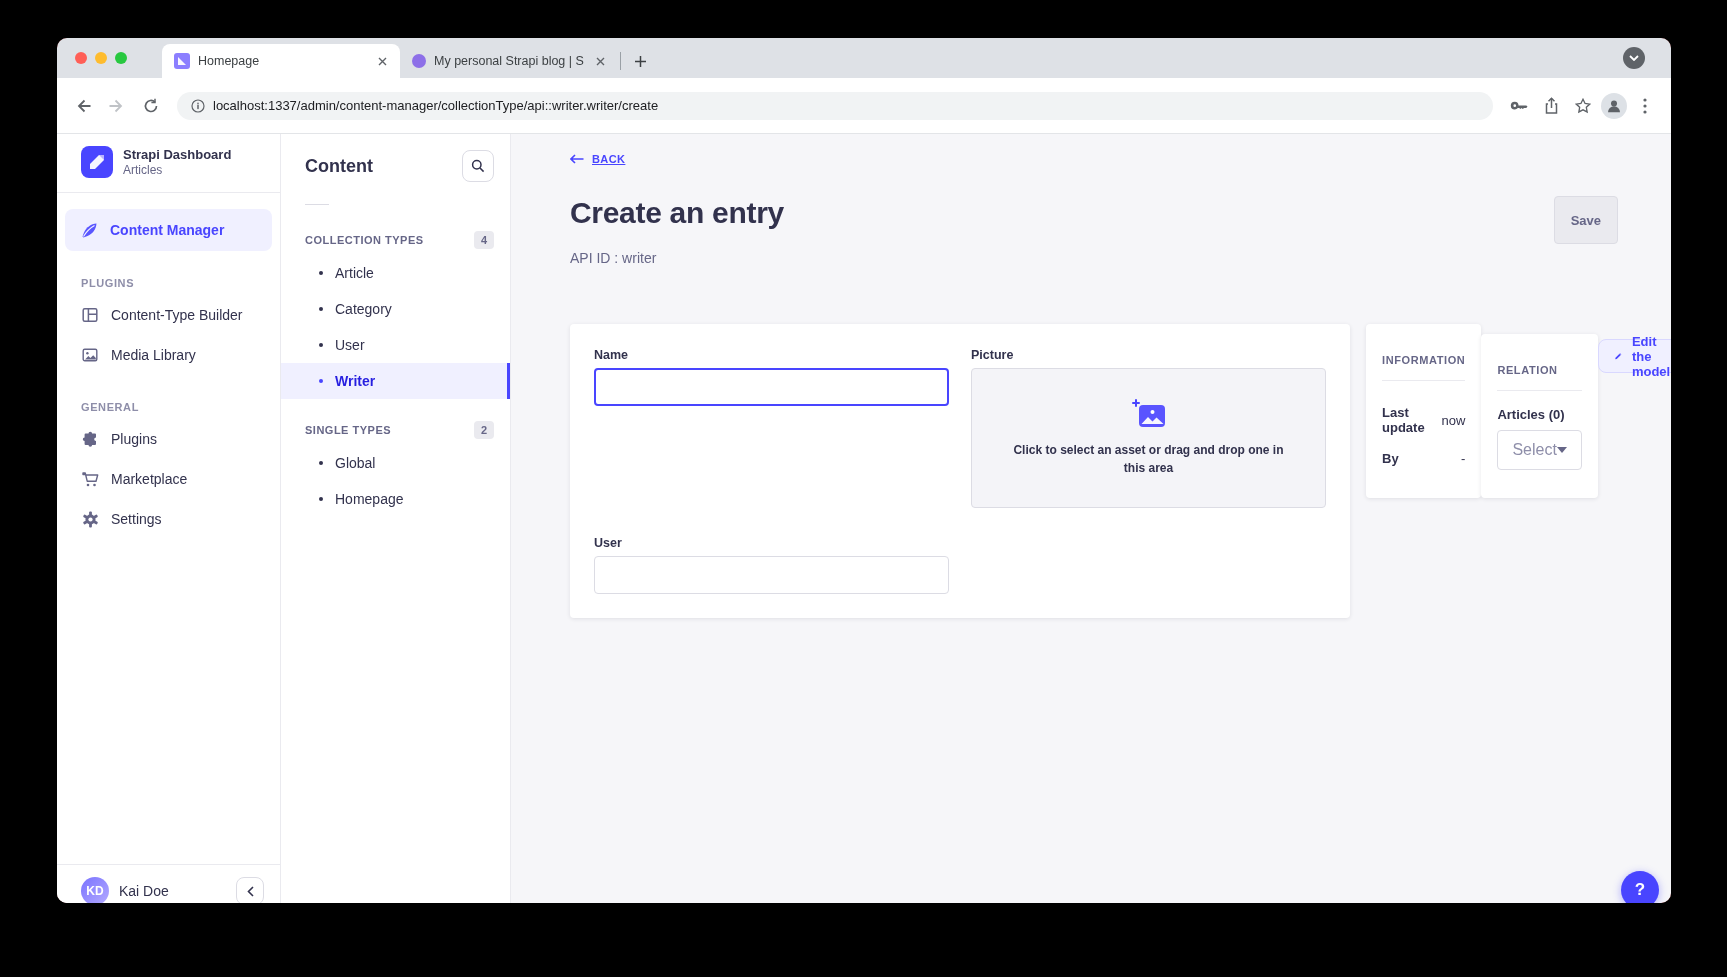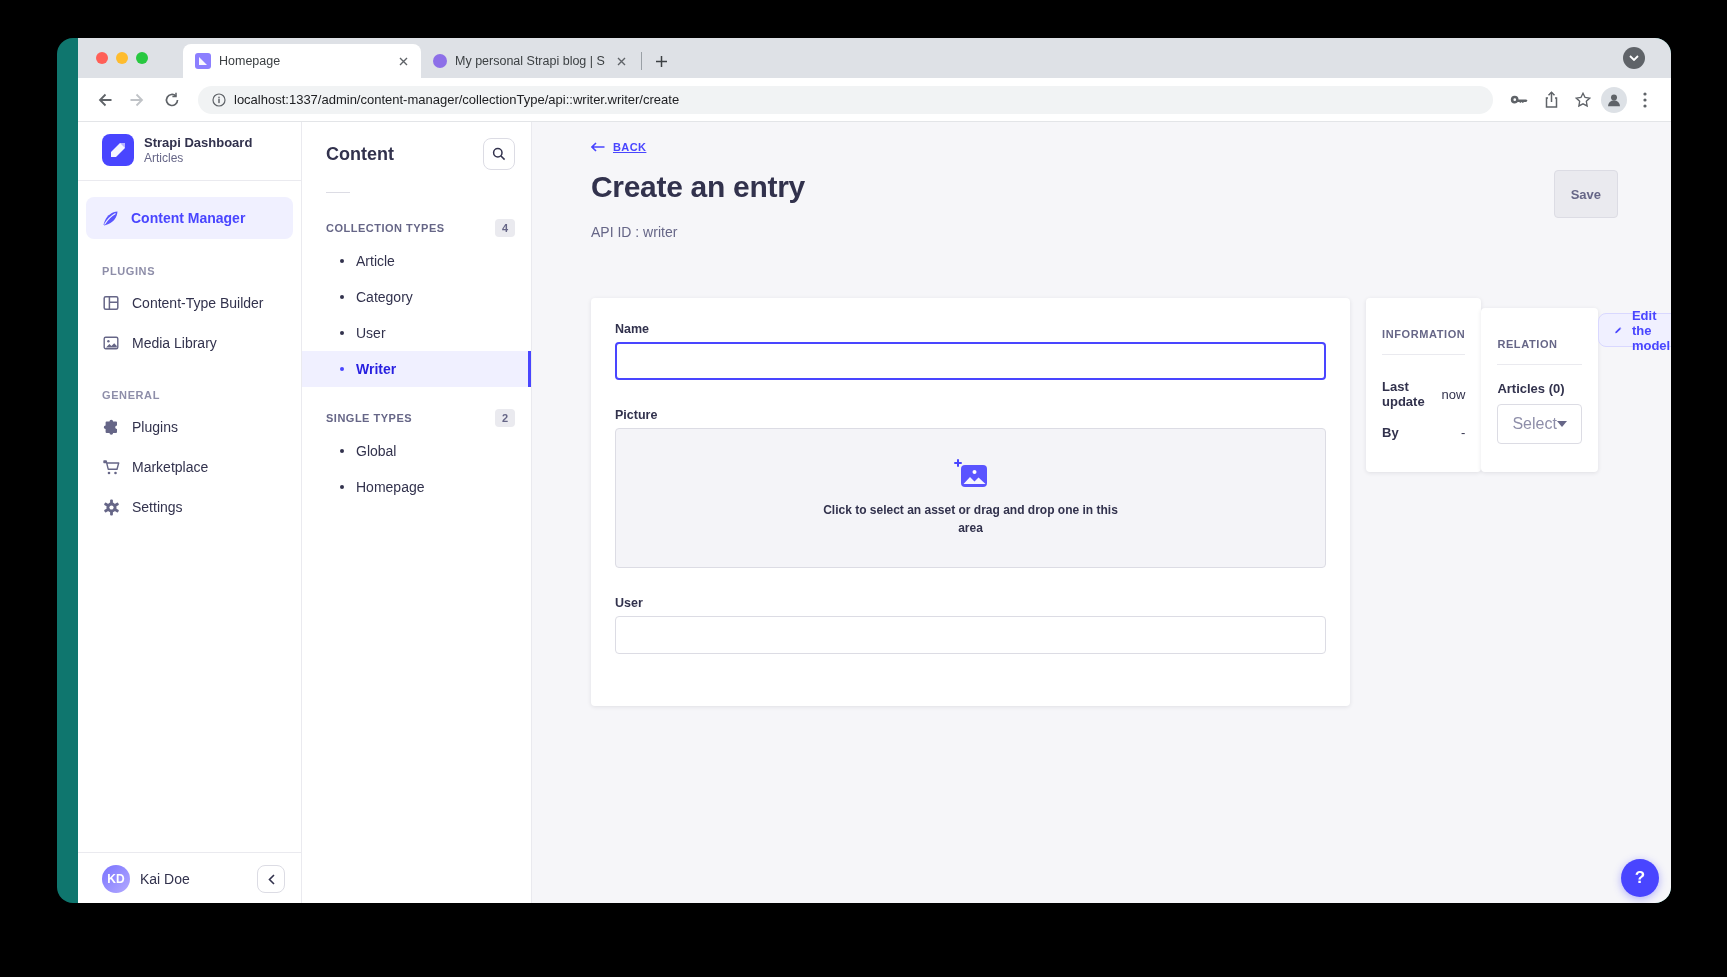--- a/index.html
+++ b/index.html
@@ -1,19 +1,19 @@
 <!DOCTYPE html>
 <html><head>
 <meta charset="utf-8">
 <style>
   * { margin:0; padding:0; box-sizing:border-box; }
   html,body { width:1727px; height:977px; background:#000; font-family:"Liberation Sans", sans-serif; overflow:hidden; }
 
   .window { position:absolute; left:57px; top:38px; width:1614px; height:865px;
-            border-radius:16px; overflow:hidden; background:#0f766e; box-shadow:0 10px 40px rgba(0,0,0,.6);padding-left:21px; }
+            border-radius:10px; overflow:hidden; background:#7f1d1d; box-shadow:0 10px 40px rgba(0,0,0,.6); }
 
   
   .tabstrip { position:relative; height:40px; background:#dee1e6; display:flex; align-items:flex-end; }
   .traffic { position:absolute; left:18px; top:14px; display:flex; gap:8px; }
   .traffic span { width:12px; height:12px; border-radius:50%; display:block; }
   .t-red{background:#ff5f57;} .t-yellow{background:#febc2e;} .t-green{background:#28c840;}
 
   .tab { height:34px; display:flex; align-items:center; gap:8px; padding:0 10px 0 12px; font-size:12.5px; color:#3c4043; }
   .tab.active { background:#fff; border-radius:8px 8px 0 0; width:238px; margin-left:105px; }
   .tab.inactive { width:218px; }
@@ -22,21 +22,21 @@
   .favicon-strapi::after { content:""; position:absolute; left:4px; top:4px; width:0; height:0;
       border-left:8px solid #fff; border-top:8px solid transparent; opacity:.95; }
   .favicon-dot { width:14px; height:14px; border-radius:50%; background:#8d6fe8; flex:none; }
   .tab-close { width:16px; height:16px; flex:none; display:flex; align-items:center; justify-content:center; border-radius:50%; }
   .tab-close svg { stroke:#5f6368; }
   .tab-sep { width:1px; height:18px; background:#9aa0a6; margin:0 6px 8px 2px; }
   .newtab { width:26px; height:26px; margin-bottom:4px; display:flex; align-items:center; justify-content:center; border-radius:50%; }
   .chev-circle { position:absolute; right:26px; top:9px; width:22px; height:22px; border-radius:50%; background:#5f6368;
       display:flex; align-items:center; justify-content:center; }
 
-  .toolbar { height:44px; background:#fff; display:flex; align-items:center; padding:0 12px; gap:6px; border-bottom:1px solid #e3e5e8;text-align:center; }
+  .toolbar { height:56px; background:#fff; display:flex; align-items:center; padding:0 12px; gap:6px; border-bottom:1px solid #e3e5e8;text-align:center; }
   .navbtn { width:28px; height:28px; display:flex; align-items:center; justify-content:center; border-radius:50%; flex:none; }
   .omnibox { flex:1; height:28px; background:#f1f3f4; border-radius:14px; margin:0 6px; display:flex; align-items:center; gap:8px; padding:0 14px; }
   .omnibox .url { font-size:13px; color:#202124; white-space:nowrap; overflow:hidden; }
   .right-icons { display:flex; align-items:center; gap:4px; }
   .avatar-chrome { width:26px; height:26px; border-radius:50%; background:#dde1e6; display:flex; align-items:center; justify-content:center; }
 
   
   .app { display:flex; height:785px; background:#f6f6f9; }
 
   
@@ -76,29 +76,29 @@
   .type-item .dot { width:4px; height:4px; border-radius:50%; background:#32324d; flex:none; }
   .type-item.active { background:#f0f0ff; color:#271fe0; font-weight:bold; }
   .type-item.active .dot { background:#4945ff; }
   .type-item.active::after { content:""; position:absolute; right:0; top:0; bottom:0; width:3px; background:#4945ff; }
   .group-gap { height:14px; }
 
   
   .main { flex:1; position:relative; overflow:hidden; }
   .main-inner { padding:16px 53px 0 59px; }
   .back-link { display:inline-flex; align-items:center; gap:8px; color:#4945ff; font-size:11px; font-weight:bold; letter-spacing:.4px; }
-  .title-row { display:flex; align-items:flex-start; justify-content:space-between; margin-top:14px; }
+  .title-row { display:flex; align-items:flex-start; justify-content:space-between; margin-top:28px; }
   .page-title { font-size:30px; font-weight:bold; color:#32324d; letter-spacing:-.3px; }
   .save-btn { height:48px; padding:0 16px; background:#eaeaef; border:1px solid #dcdce4; border-radius:4px;
       font-size:13px; font-weight:bold; color:#666687; font-family:inherit; }
   .page-sub { font-size:14px; color:#666687; margin-top:6px; }
 
   .content-row { display:flex; gap:16px; margin-top:58px; align-items:flex-start; }
   .form-card { flex:1; background:#fff; border-radius:4px; box-shadow:0 1px 4px rgba(33,33,52,.1); padding:24px; }
-  .form-grid { display:grid; grid-template-columns:1fr; column-gap:22px; row-gap:28px; }
+  .form-grid { display:grid; grid-template-columns:1fr 1fr; column-gap:22px; row-gap:28px; }
   .field-label { font-size:12.5px; font-weight:bold; color:#32324d; margin-bottom:6px; display:block; }
   .text-input { width:100%; height:38px; border:1px solid #dcdce4; border-radius:4px; background:#fff; font-size:14px;
       color:#32324d; padding:0 14px; font-family:inherit; }
   .text-input.focused { border:2px solid #4945ff; }
   .upload-zone { height:140px; background:#f4f4f8; border:1px solid #dcdce4; border-radius:4px;
       display:flex; flex-direction:column; align-items:center; justify-content:center; gap:12px; padding:0 40px; }
   .upload-hint { font-size:12px; font-weight:bold; color:#32324d; text-align:center; max-width:310px; line-height:1.5; }
 
   .side-col { width:252px; flex:none; display:flex; flex-direction:row; }
   .panel-card { background:#fff; border-radius:4px; box-shadow:0 1px 4px rgba(33,33,52,.1); padding:20px 16px; }

